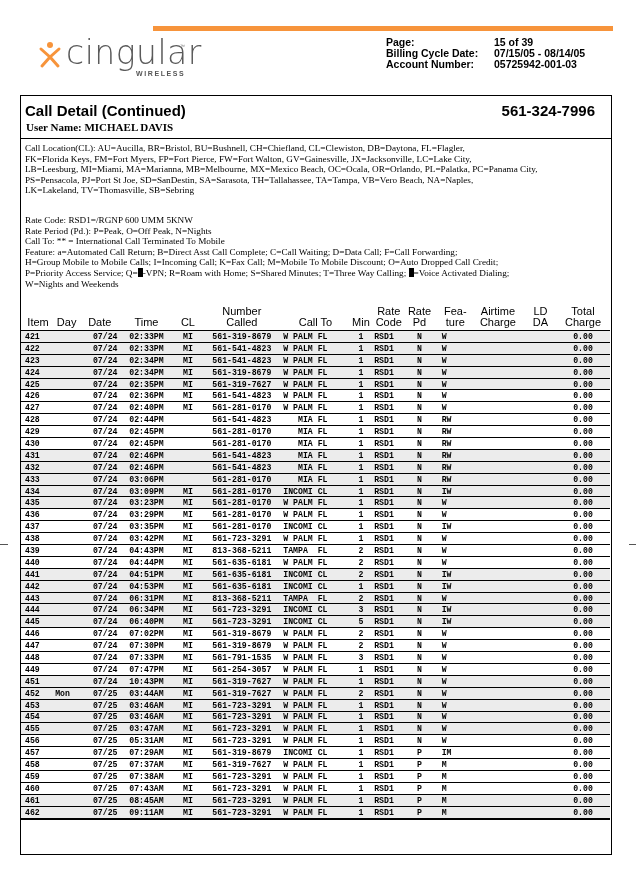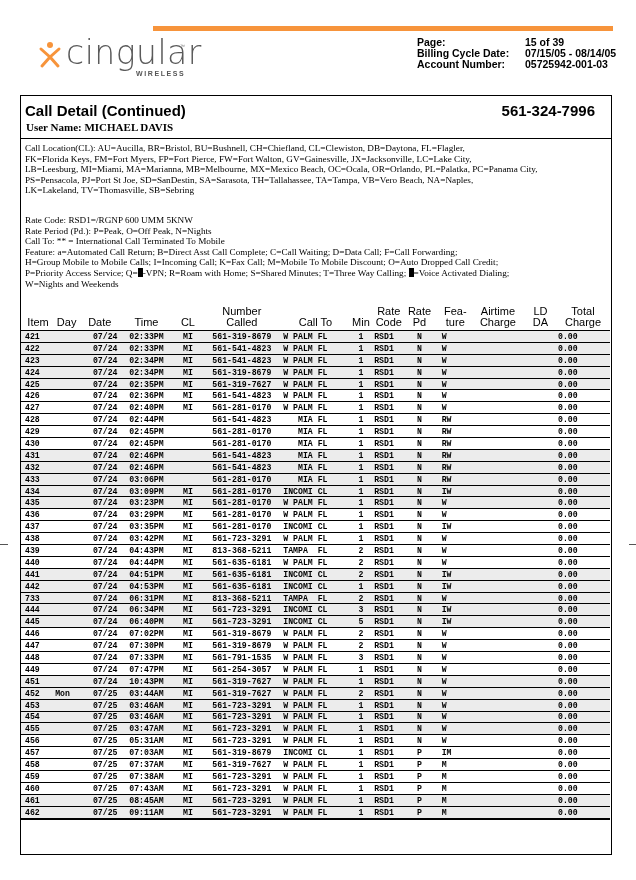--- a/index.html
+++ b/index.html
@@ -7,21 +7,21 @@
 
   .logo { position:absolute; left:38px; top:37px; width:150px; height:50px; }
   .logo-x { position:absolute; left:0; top:2px; width:24px; height:30px; }
   .logo-word { position:absolute; left:28px; top:-4px; font-family:"DejaVu Sans", sans-serif; font-size:33px; color:#5a5a5a; letter-spacing:0.5px; font-weight:300; }
   .logo-tm { position:absolute; left:142px; top:6px; font-size:5px; color:#777; }
   .logo-sub { position:absolute; left:98px; top:33px; font-size:7px; font-weight:bold; letter-spacing:1.6px; color:#555; }
 
   .orange-bar { position:absolute; left:153px; top:26px; width:460px; height:5px; background:#f7943b; }
 
   .acct-info { position:absolute; left:386px; top:37px; font-size:10.5px; font-weight:bold; line-height:11px; }
-  .acct-row { display:flex;margin-left:31px; }
+  .acct-row { display:flex; }
   .acct-label { width:108px; }
   .acct-value { font-weight:bold; }
 
   .frame { position:absolute; left:20px; top:95px; width:592px; height:760px; border:1.5px solid #000; box-sizing:border-box; }
   .frame-head { height:42px; border-bottom:1px solid #000; position:relative; }
   .title { position:absolute; left:4px; top:6px; font-size:15px; font-weight:bold; }
   .phone { position:absolute; right:16px; top:6px; font-size:15px; font-weight:bold; }
   .user { position:absolute; left:5px; top:25px; font-family:"Liberation Serif", serif; font-size:11px; font-weight:bold; }
 
   .legend { font-family:"Liberation Serif", serif; font-size:9.2px; line-height:10.6px; padding:4px 4px 0 4px; }
@@ -40,21 +40,21 @@
   .c-time { width:48px; text-align:center; }
   .c-cl { width:24px; text-align:center; }
   .c-num { width:72px; text-align:center; }
   .c-callto { width:62px; text-align:left; }
   .c-min { width:16px; text-align:center; }
   .c-rate { width:28px; text-align:left; }
   .c-pd { width:20px; text-align:center; }
   .c-feat { width:26px; text-align:left; padding-left:8px !important; }
   .c-air { width:48px; }
   .c-ld { width:26px; }
-  .c-total { width:48px; text-align:left; }
+  .c-total { width:48px; text-align:center; }
   th.c-item, th.c-callto, th.c-feat, th.c-total { text-align:center; }
   th.c-total { text-align:right; }
 
   .tick-l { position:absolute; left:0; top:544px; width:8px; height:1px; background:#555; }
   .tick-r { position:absolute; left:629px; top:544px; width:7px; height:1px; background:#555; }
 </style>
 </head>
 <body>
 
 <div class="logo">
@@ -473,21 +473,21 @@
           <td class="c-callto">INCOMI CL</td>
           <td class="c-min">1</td>
           <td class="c-rate">RSD1</td>
           <td class="c-pd">N</td>
           <td class="c-feat">IW</td>
           <td class="c-air"></td>
           <td class="c-ld"></td>
           <td class="c-total">0.00</td>
         </tr>
         <tr class="shade">
-          <td class="c-item">733</td>
+          <td class="c-item">443</td>
           <td class="c-day"></td>
           <td class="c-date">07/24</td>
           <td class="c-time">06:31PM</td>
           <td class="c-cl">MI</td>
           <td class="c-num">813-368-5211</td>
           <td class="c-callto">TAMPA  FL</td>
           <td class="c-min">2</td>
           <td class="c-rate">RSD1</td>
           <td class="c-pd">N</td>
           <td class="c-feat">W</td>
@@ -684,21 +684,21 @@
           <td class="c-pd">N</td>
           <td class="c-feat">W</td>
           <td class="c-air"></td>
           <td class="c-ld"></td>
           <td class="c-total">0.00</td>
         </tr>
         <tr>
           <td class="c-item">457</td>
           <td class="c-day"></td>
           <td class="c-date">07/25</td>
-          <td class="c-time">07:03AM</td>
+          <td class="c-time">07:29AM</td>
           <td class="c-cl">MI</td>
           <td class="c-num">561-319-8679</td>
           <td class="c-callto">INCOMI CL</td>
           <td class="c-min">1</td>
           <td class="c-rate">RSD1</td>
           <td class="c-pd">P</td>
           <td class="c-feat">IM</td>
           <td class="c-air"></td>
           <td class="c-ld"></td>
           <td class="c-total">0.00</td>

